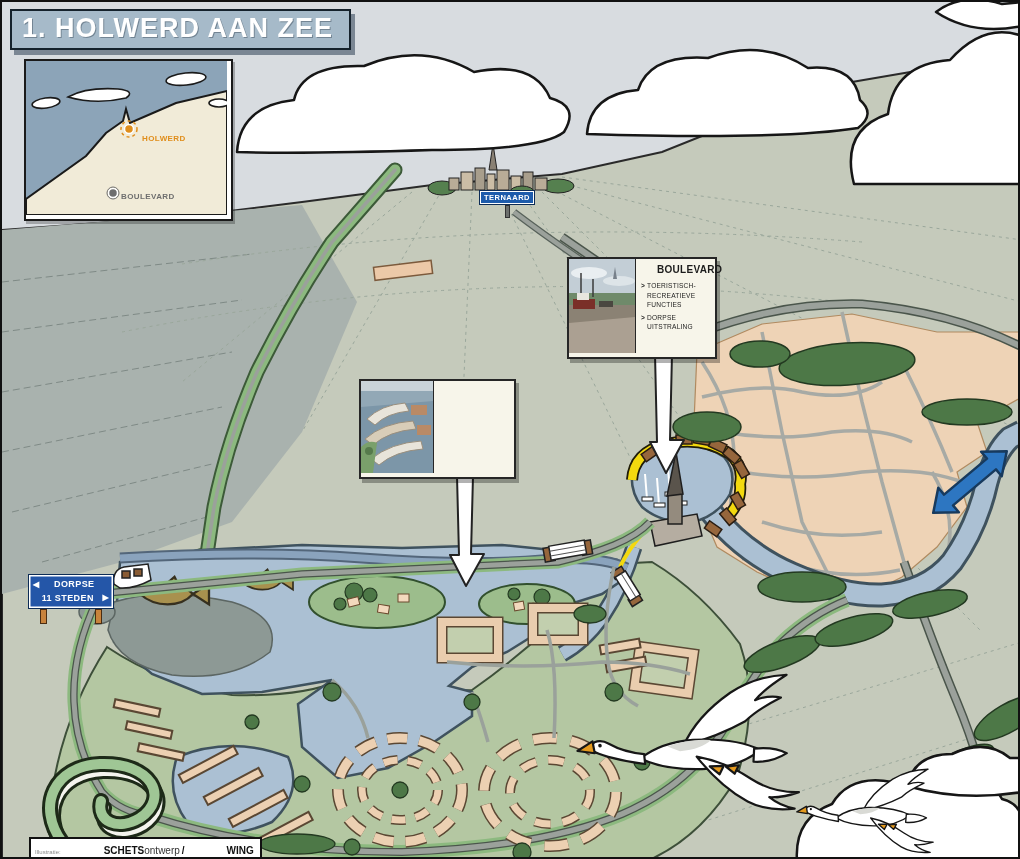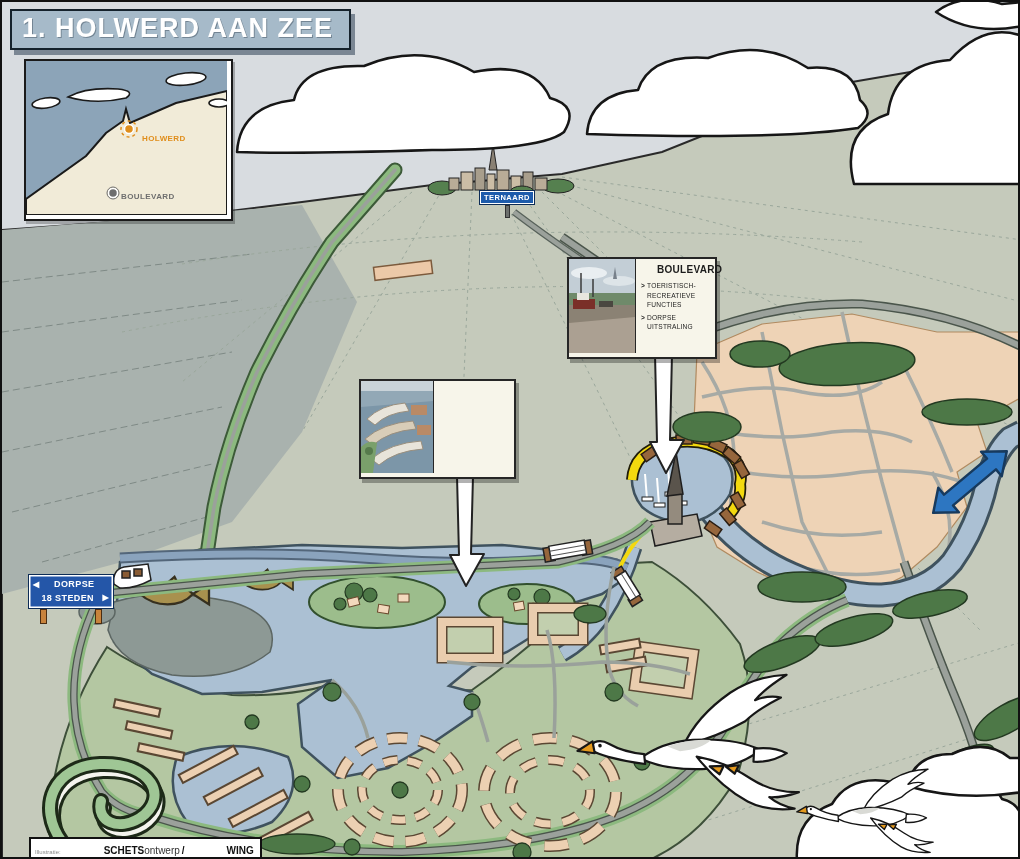--- a/index.html
+++ b/index.html
@@ -437,21 +437,21 @@
 
 <div class="sign-ameland">
   <div class="plate">
     <div class="row">
       <span class="arr">◀</span>
       <span>DORPSE</span>
       <span></span>
     </div>
     <div class="row">
       <span></span>
-      <span>18 STEDEN</span>
+      <span>11 STEDEN</span>
       <span class="arr">▶</span>
     </div>
   </div>
   <div class="posts">
         <i></i>
         <i></i>
       </div>
 </div>
 
 <div class="callout co-boulevard">

